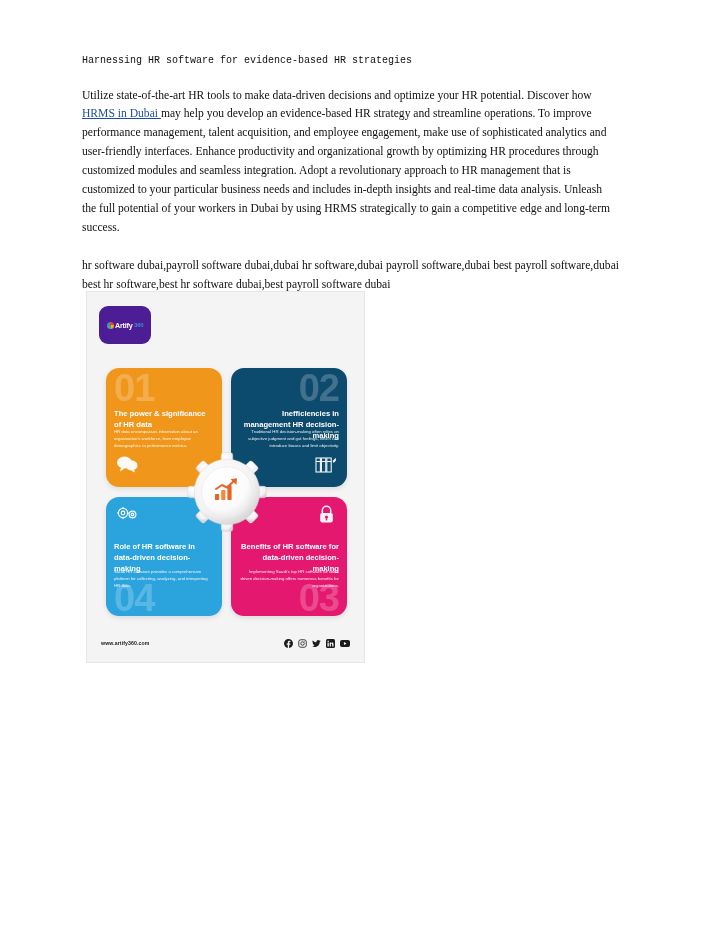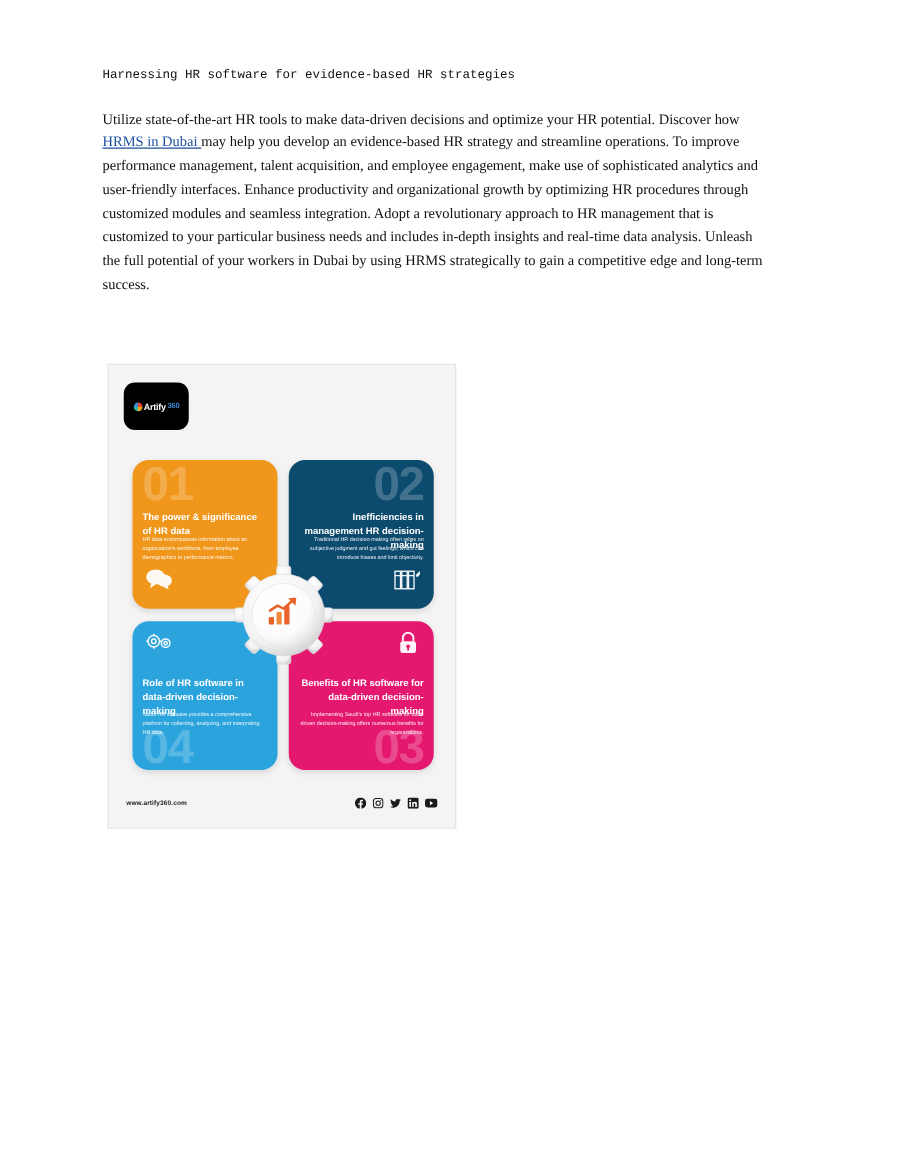--- a/index.html
+++ b/index.html
@@ -67,21 +67,21 @@
     left: 12px;
     top: 14px;
     right: 12px;
     height: 38px;
     display: flex;
     gap: 8px;
   }
   .logo-box {
     width: 52px;
     height: 38px;
-    background: #000000;
+    background: #4c1d95;
     border-radius: 9px;
     display: flex;
     align-items: center;
     justify-content: center;
   }
   .logo-inner {
     display: flex;
     align-items: center;
     gap: 1.5px;
   }
@@ -254,20 +254,21 @@
 </style>
 </head>
 <body>
 
 <div class="article">
 
   <p class="article-title">Harnessing HR software for evidence-based HR strategies</p>
 
   <p class="article-para"><span>Utilize state-of-the-art HR tools to make data-driven decisions and optimize your HR potential. Discover how </span><a class="article-link" href="#">HRMS in Dubai </a><span>may help you develop an evidence-based HR strategy and streamline operations. To improve performance management, talent acquisition, and employee engagement, make use of sophisticated analytics and user-friendly interfaces. Enhance productivity and organizational growth by optimizing HR procedures through customized modules and seamless integration. Adopt a revolutionary approach to HR management that is customized to your particular business needs and includes in-depth insights and real-time data analysis. Unleash the full potential of your workers in Dubai by using HRMS strategically to gain a competitive edge and long-term success.</span></p>
 
+  <p class="keywords">hr software dubai,payroll software dubai,dubai hr software,dubai payroll software,dubai best payroll software,dubai best hr software,best hr software dubai,best payroll software dubai</p>
 
 </div>
 
 <div class="infographic">
 
   <div class="ig-header">
 
     <div class="logo-box">
       <div class="logo-inner">
         <span class="logo-mark"></span>

